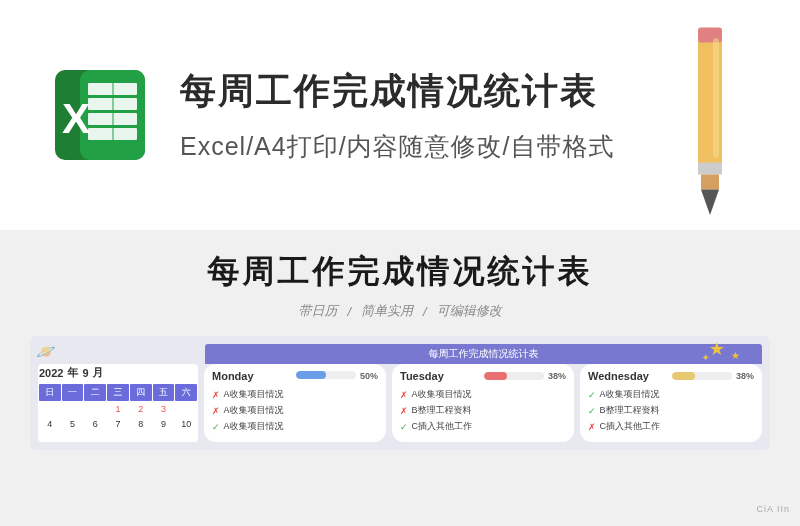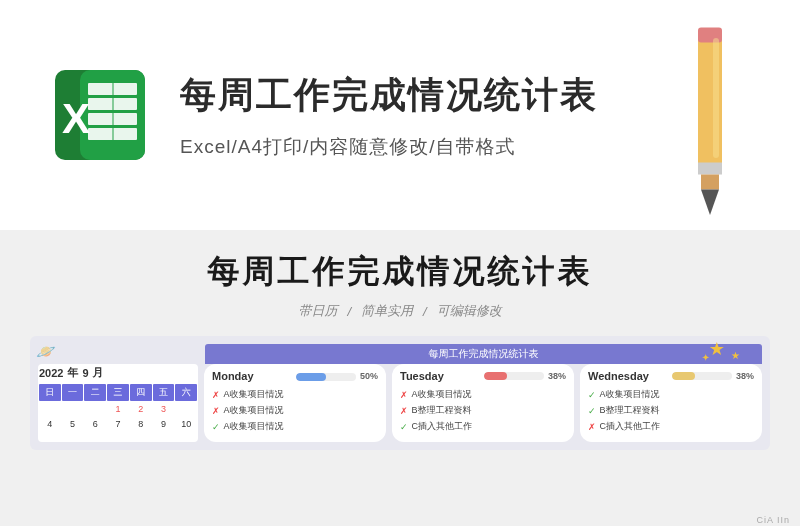--- a/index.html
+++ b/index.html
@@ -42,21 +42,21 @@
     }
 
     .main-title-top {
       font-size: 36px;
       font-weight: bold;
       color: #2b2b2b;
       letter-spacing: 2px;
     }
 
     .sub-title-top {
-      font-size: 19px;
+      font-size: 25px;
       color: #555;
       letter-spacing: 1px;
     }
 
     
     .pencil-deco {
       position: absolute;
       right: 60px;
       top: 20px;
       width: 60px;
@@ -218,21 +218,21 @@
     
     .planet-deco {
       position: absolute;
       left: 6px;
       top: 6px;
       font-size: 16px;
     }
 
     .watermark {
       position: absolute;
-      bottom: 1px;
+      bottom: 12px;
       right: 10px;
       font-size: 9px;
       color: #aaa;
       letter-spacing: 1px;
     }
   </style>
 </head>
 <body>
 
 <div class="top-card">
@@ -331,21 +331,21 @@
         <div class="day-cell">7</div>
         <div class="day-cell">8</div>
         <div class="day-cell">9</div>
         <div class="day-cell">10</div>
       </div>
     </div>
 
     <div class="work-section" style="margin-top:20px;">
       <div class="work-header">
         <span>Monday</span>
-        <div style="display:flex;align-items:flex-end;gap:4px;">
+        <div style="display:flex;align-items:flex-start;gap:4px;">
           <div class="progress-bar-container">
             <div class="progress-bar-fill" style="width:50%;background:#6b9de8;"></div>
           </div>
           <span style="font-size:9px;color:#666;">50%</span>
         </div>
       </div>
       <div class="work-item">
         <span class="status-icon fail">✗</span>
         <span>A收集项目情况</span>
       </div>

